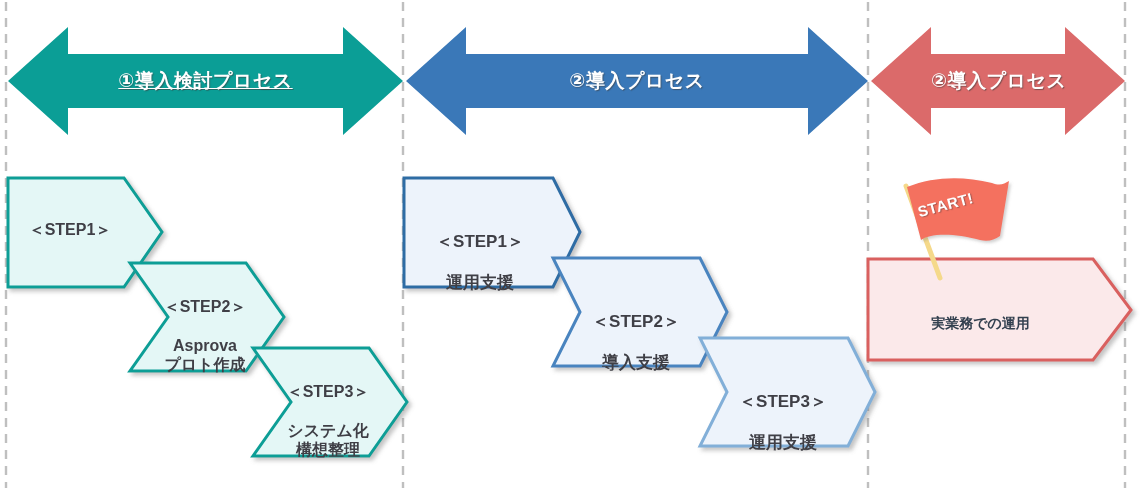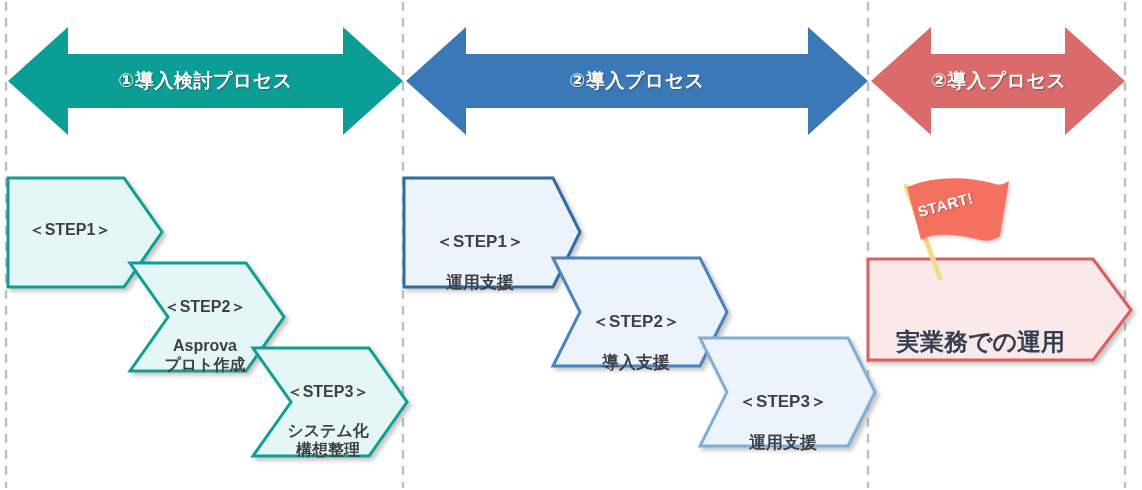--- a/index.html
+++ b/index.html
@@ -118,21 +118,21 @@
     <g>
 
       <line x1="906" y1="186" x2="940" y2="278" stroke="#F5D98A" stroke-width="5" stroke-linecap="round"></line>
 
       <path filter="url(#flagshadow)" fill="#F4715F" d="M907,187 C935,176 963,176 992,183 C1000,186 1004,184 1009,181
            L1000,236 C994,240 988,242 980,240
            C952,232 928,234 921,240 Z"></path>
     </g>
   </svg>
 
-  <div class="phase-label" style="left:68px; top:68px; width:275px;">①導入検討プロセス</div>
+  <div class="phase-label" style="left:68px; top:68px; width:275px;text-decoration:underline;">①導入検討プロセス</div>
   <div class="phase-label" style="left:466px; top:68px; width:342px;">②導入プロセス</div>
   <div class="phase-label" style="left:931px; top:68px; width:134px;">②導入プロセス</div>
 
   <div class="step-label teal-text" style="left:8px; top:200px; width:124px; font-size:16px;">
     <span class="hdr">＜STEP1＞</span>
   </div>
 
   <div class="step-label teal-text" style="left:143px; top:277px; width:124px; font-size:16px;">
     <span class="hdr">＜STEP2＞</span>
     <span>Asprova
@@ -153,19 +153,19 @@
   <div class="step-label blue-text" style="left:560px; top:291px; width:152px; font-size:17px;">
     <span class="hdr">＜STEP2＞</span>
     <span>導入支援</span>
   </div>
 
   <div class="step-label blue-text" style="left:707px; top:371px; width:152px; font-size:17px;">
     <span class="hdr">＜STEP3＞</span>
     <span>運用支援</span>
   </div>
 
-  <div class="step-label pink-text" style="left:868px; top:298px; width:225px; font-size:24px;">
+  <div class="step-label pink-text" style="left:868px; top:298px; width:225px; font-size:14px;">
     <span>実業務での運用</span>
   </div>
 
   <div class="flag-text" style="left:917px; top:196px;">START!</div>
 
 </div>
 
 </body></html>

